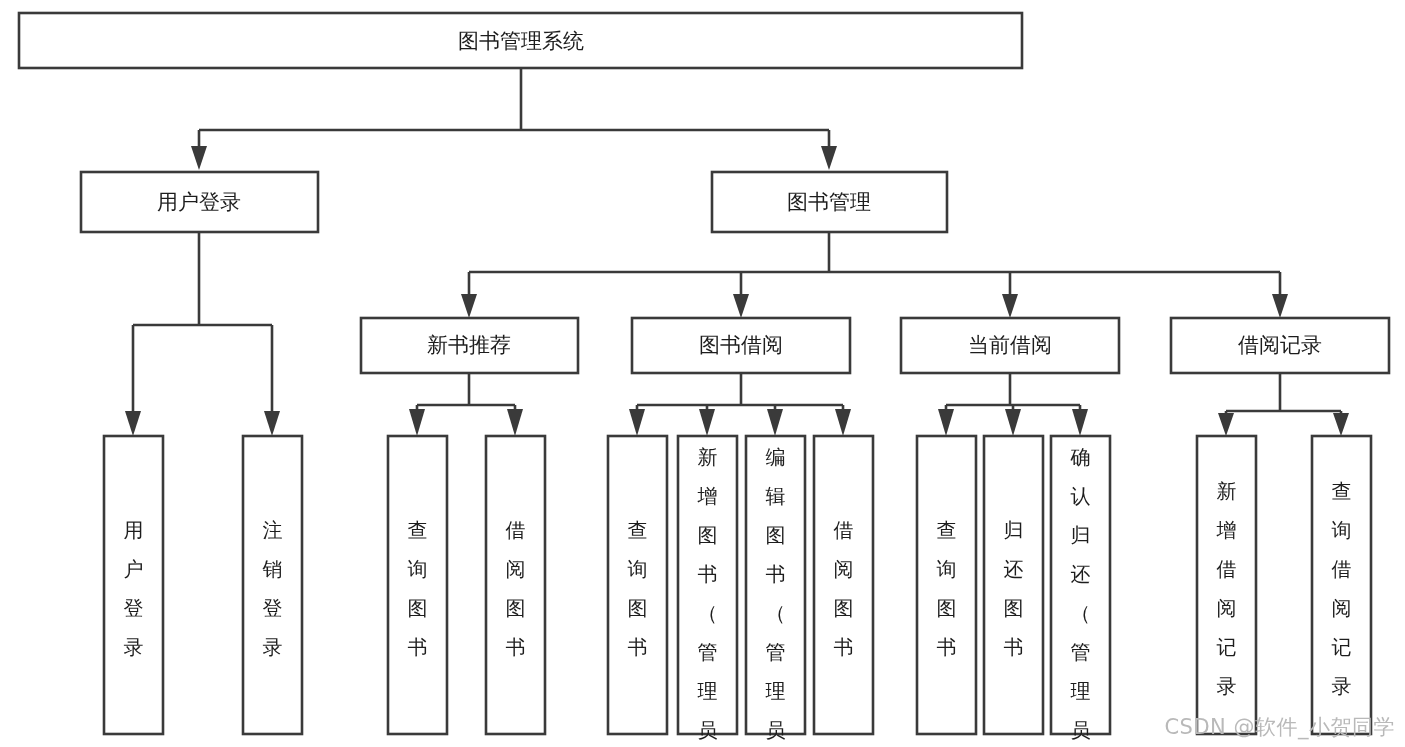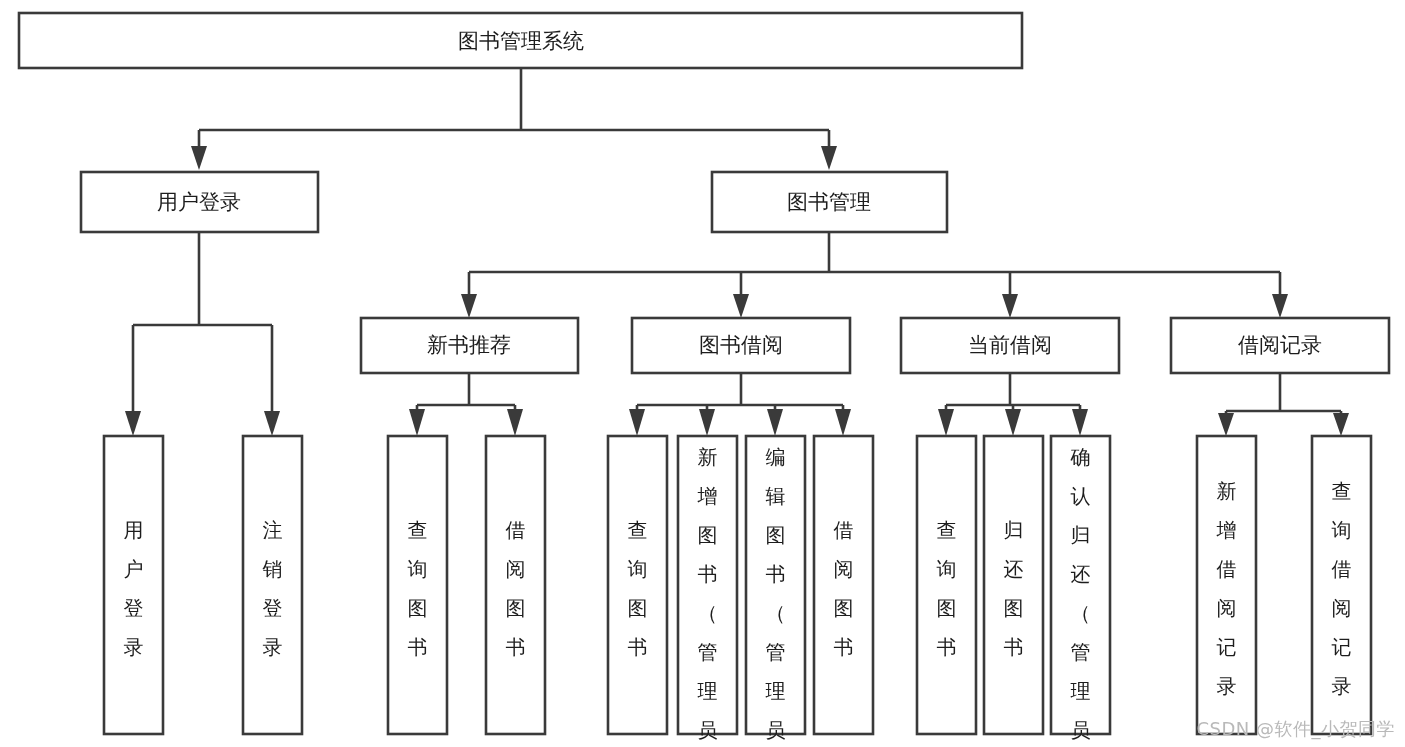--- a/index.html
+++ b/index.html
@@ -52,21 +52,21 @@
     font-family: "DejaVu Sans", "Liberation Sans", sans-serif;
     font-size: 20px;
     fill: #1d1d1d;
     text-anchor: middle;
   }
   .watermark {
     position: absolute;
     right: 10px;
     bottom: 6px;
     font-family: "DejaVu Sans", "Liberation Sans", sans-serif;
-    font-size: 18px;
+    font-size: 21px;
     color: #b9b9b9;
     letter-spacing: 0.5px;
     white-space: nowrap;
     user-select: none;
   }
 </style>
 </head>
 <body>
 
 <div id="diagram-root">

